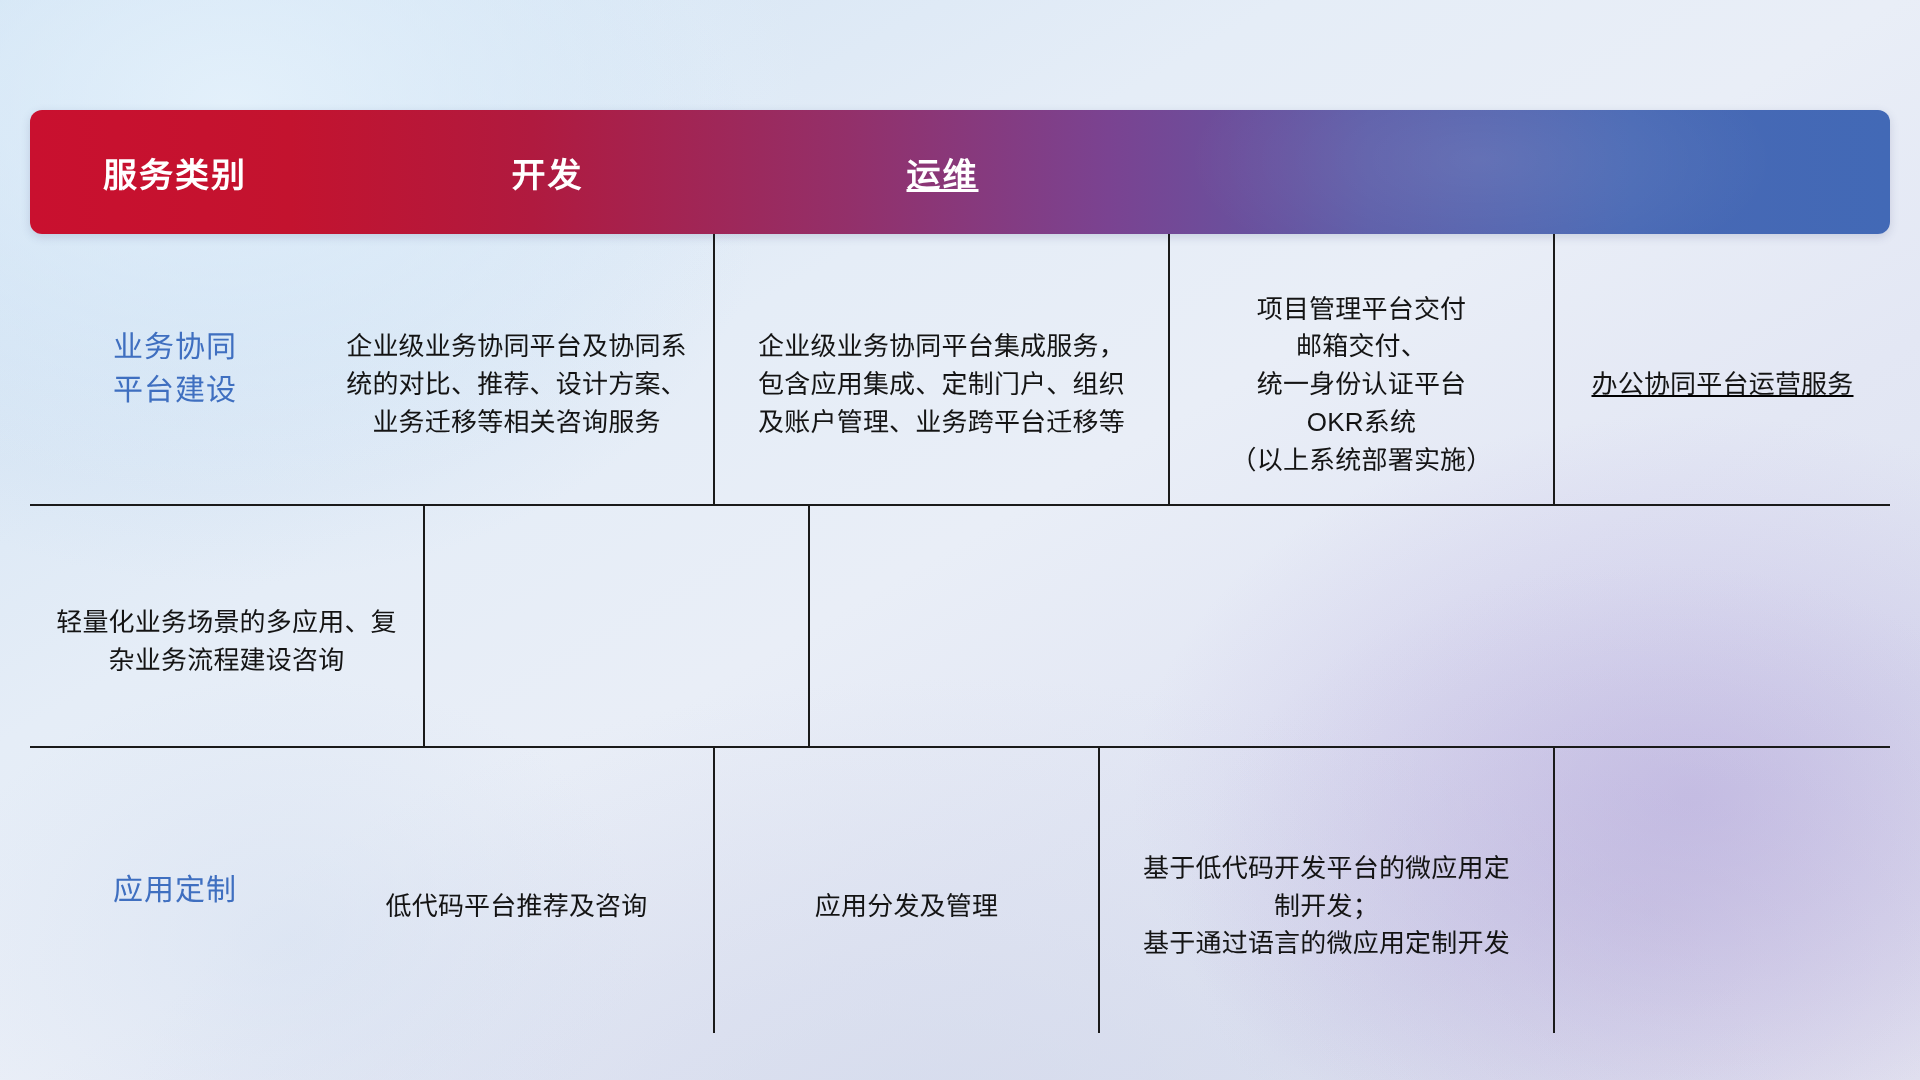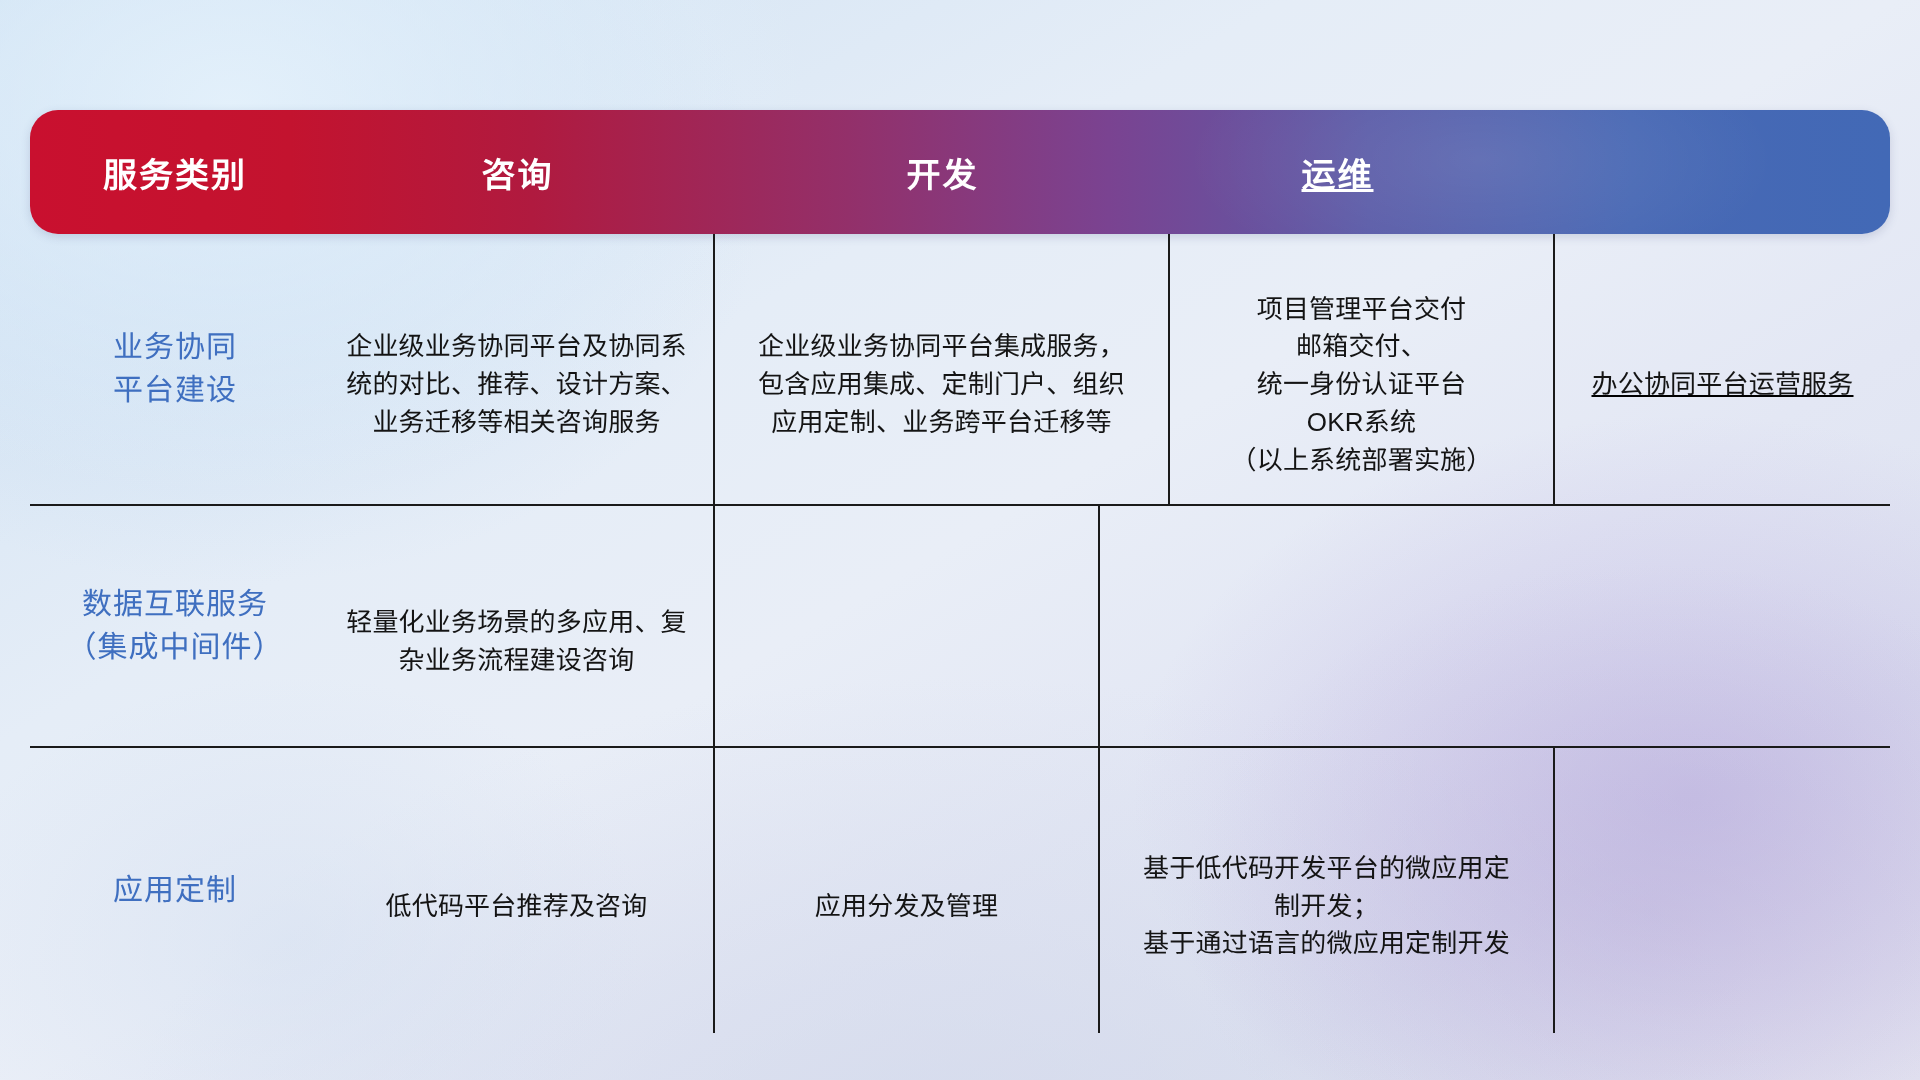--- a/index.html
+++ b/index.html
@@ -60,21 +60,21 @@
     left: 30px;
     top: 110px;
     width: 1860px;
     height: 840px;
   }
 
   
   .thead {
     position: relative;
     height: 124px;
-    border-radius: 28px;
+    border-radius: 12px;
     background: linear-gradient(90deg,
       #c9102f 0%,
       #c3132f 14%,
       #b01a3f 27%,
       #93306a 44%,
       #7a4391 58%,
       #5b5ca8 72%,
       #4868b4 86%,
       #4269b6 100%);
     box-shadow: 0 3px 10px rgba(60,70,120,0.18);
@@ -161,59 +161,54 @@
 
 <div class="canvas">
   <div class="glow-tl"></div>
   <div class="glow-br"></div>
   <div class="glow-bl"></div>
 
   <div class="table-wrap">
 
     <div class="thead">
       <div class="th c1">服务类别</div>
-      <div class="th c2">咨询</div>
       <div class="th c3">开发</div>
       <div class="th c5">运维</div>
     </div>
 
     <div class="tbody">
 
       <div class="trow r1">
         <div class="td c1">
           <span class="cat-label">业务协同
 平台建设</span>
         </div>
         <div class="td c2 sep">
           <span class="cell-text">企业级业务协同平台及协同系
 统的对比、推荐、设计方案、
 业务迁移等相关咨询服务</span>
         </div>
         <div class="td c3 sep">
           <span class="cell-text">企业级业务协同平台集成服务，
 包含应用集成、定制门户、组织
-应用定制、业务跨平台迁移等</span>
+及账户管理、业务跨平台迁移等</span>
         </div>
         <div class="td c4 sep">
           <span class="cell-text">项目管理平台交付
 邮箱交付、
 统一身份认证平台
 OKR系统
 （以上系统部署实施）</span>
         </div>
         <div class="td c5">
           <span class="cell-text">办公协同平台运营服务</span>
         </div>
       </div>
 
       <div class="trow r2">
-        <div class="td c1">
-          <span class="cat-label">数据互联服务
-（集成中间件）</span>
-        </div>
         <div class="td c2 sep">
           <span class="cell-text">轻量化业务场景的多应用、复
 杂业务流程建设咨询</span>
         </div>
         <div class="td c4 sep">
           <span class="cell-text"></span>
         </div>
         <div class="td c5">
           <span class="cell-text"></span>
         </div>

